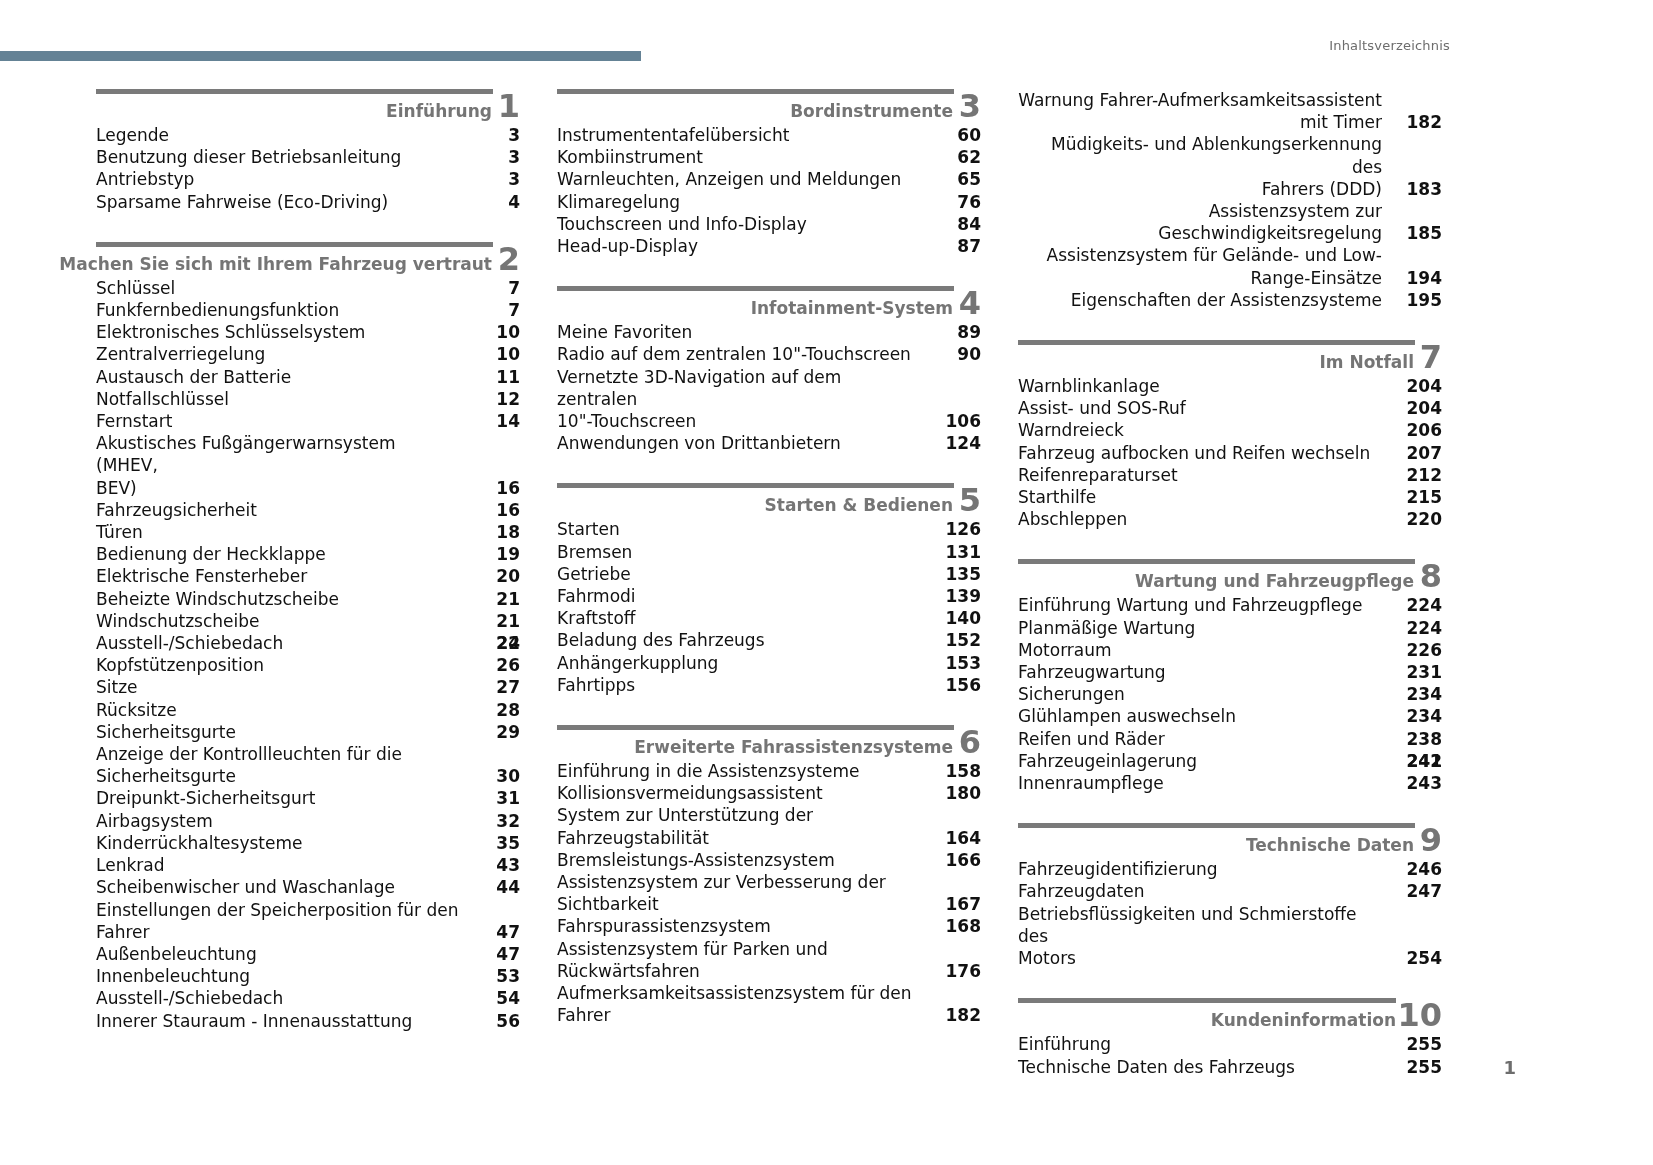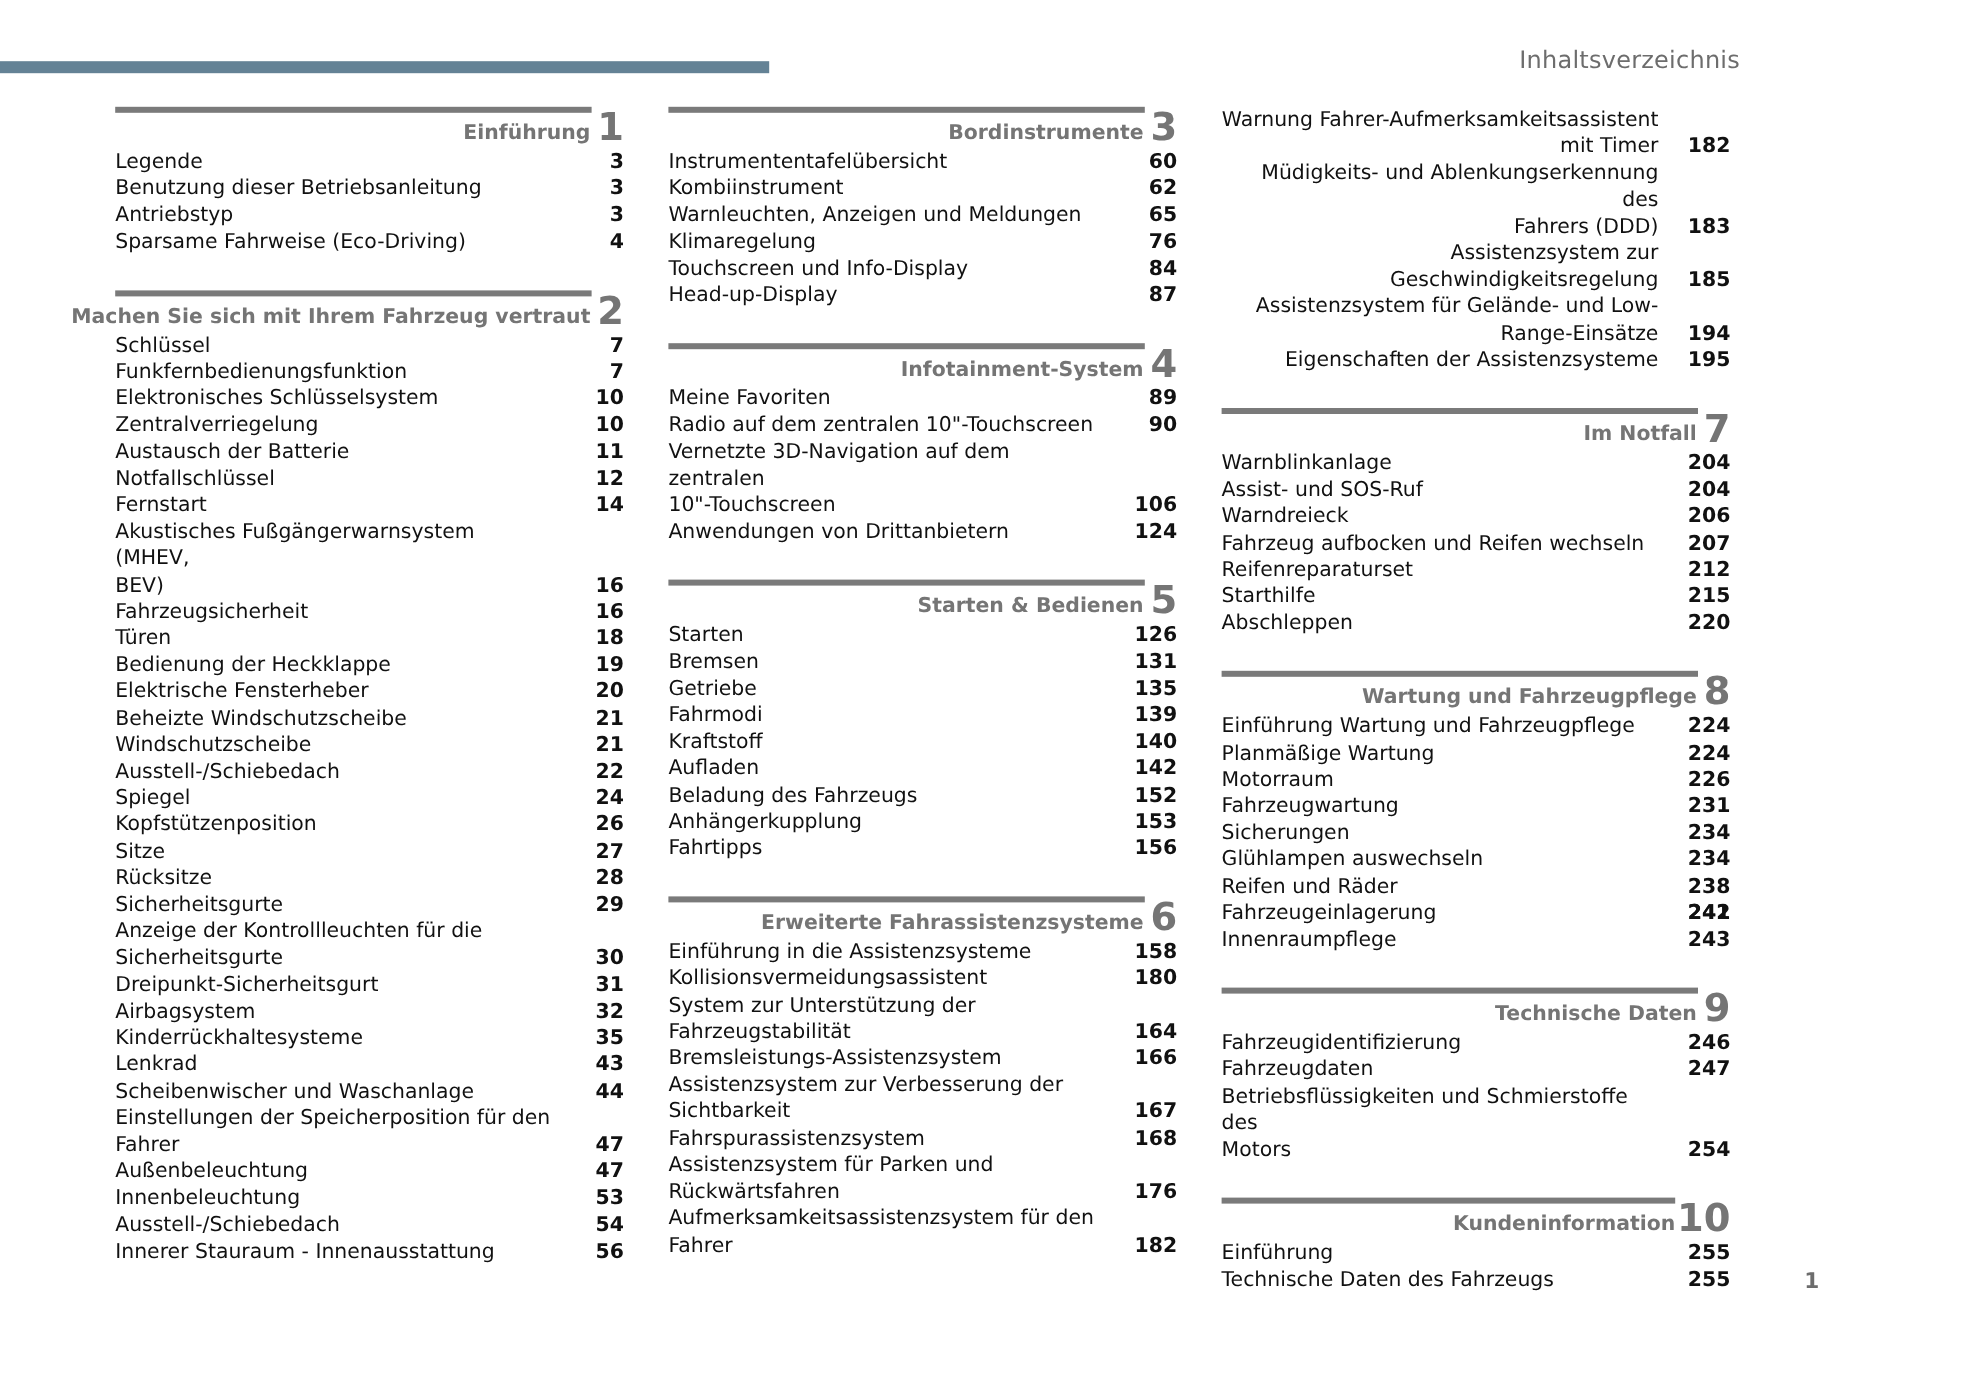--- a/index.html
+++ b/index.html
@@ -6,21 +6,21 @@
   body {
     width: 1653px; height: 1165px; position: relative; overflow: hidden;
     font-family: "DejaVu Sans", sans-serif; color: #111111;
   }
   .top-band {
     position: absolute; left: 0; top: 51px; width: 641px; height: 10px;
     background: #648295;
   }
   .page-heading {
     position: absolute; right: 203px; top: 38px;
-    font-size: 20px; color: #6d6d6d; letter-spacing: 0.2px;
+    font-size: 13px; color: #6d6d6d; letter-spacing: 0.2px;
   }
   .column { position: absolute; top: 89px; width: 424px; }
   .col-1 { left: 96px; }
   .col-2 { left: 557px; }
   .col-3 { left: 1018px; }
 
   .section { position: relative; margin-bottom: 29px; }
   .section-head { position: relative; height: 35px; }
   .section-bar {
     position: absolute; left: 0; top: 0; width: 397px; height: 5px;
@@ -140,21 +140,20 @@
       </div>
       <div class="entry">
         <span class="entry-text">Windschutzscheibe</span>
         <span class="entry-page">21</span>
       </div>
       <div class="entry">
         <span class="entry-text">Ausstell-/Schiebedach</span>
         <span class="entry-page">22</span>
       </div>
       <div class="entry">
-        <span class="entry-text">Spiegel</span>
         <span class="entry-page">24</span>
       </div>
       <div class="entry">
         <span class="entry-text">Kopfstützenposition</span>
         <span class="entry-page">26</span>
       </div>
       <div class="entry">
         <span class="entry-text">Sitze</span>
         <span class="entry-page">27</span>
       </div>
@@ -288,24 +287,20 @@
         <span class="entry-text">Getriebe</span>
         <span class="entry-page">135</span>
       </div>
       <div class="entry">
         <span class="entry-text">Fahrmodi</span>
         <span class="entry-page">139</span>
       </div>
       <div class="entry">
         <span class="entry-text">Kraftstoff</span>
         <span class="entry-page">140</span>
-      </div>
-      <div class="entry">
-        <span class="entry-text">Aufladen</span>
-        <span class="entry-page">142</span>
       </div>
       <div class="entry">
         <span class="entry-text">Beladung des Fahrzeugs</span>
         <span class="entry-page">152</span>
       </div>
       <div class="entry">
         <span class="entry-text">Anhängerkupplung</span>
         <span class="entry-page">153</span>
       </div>
       <div class="entry">

